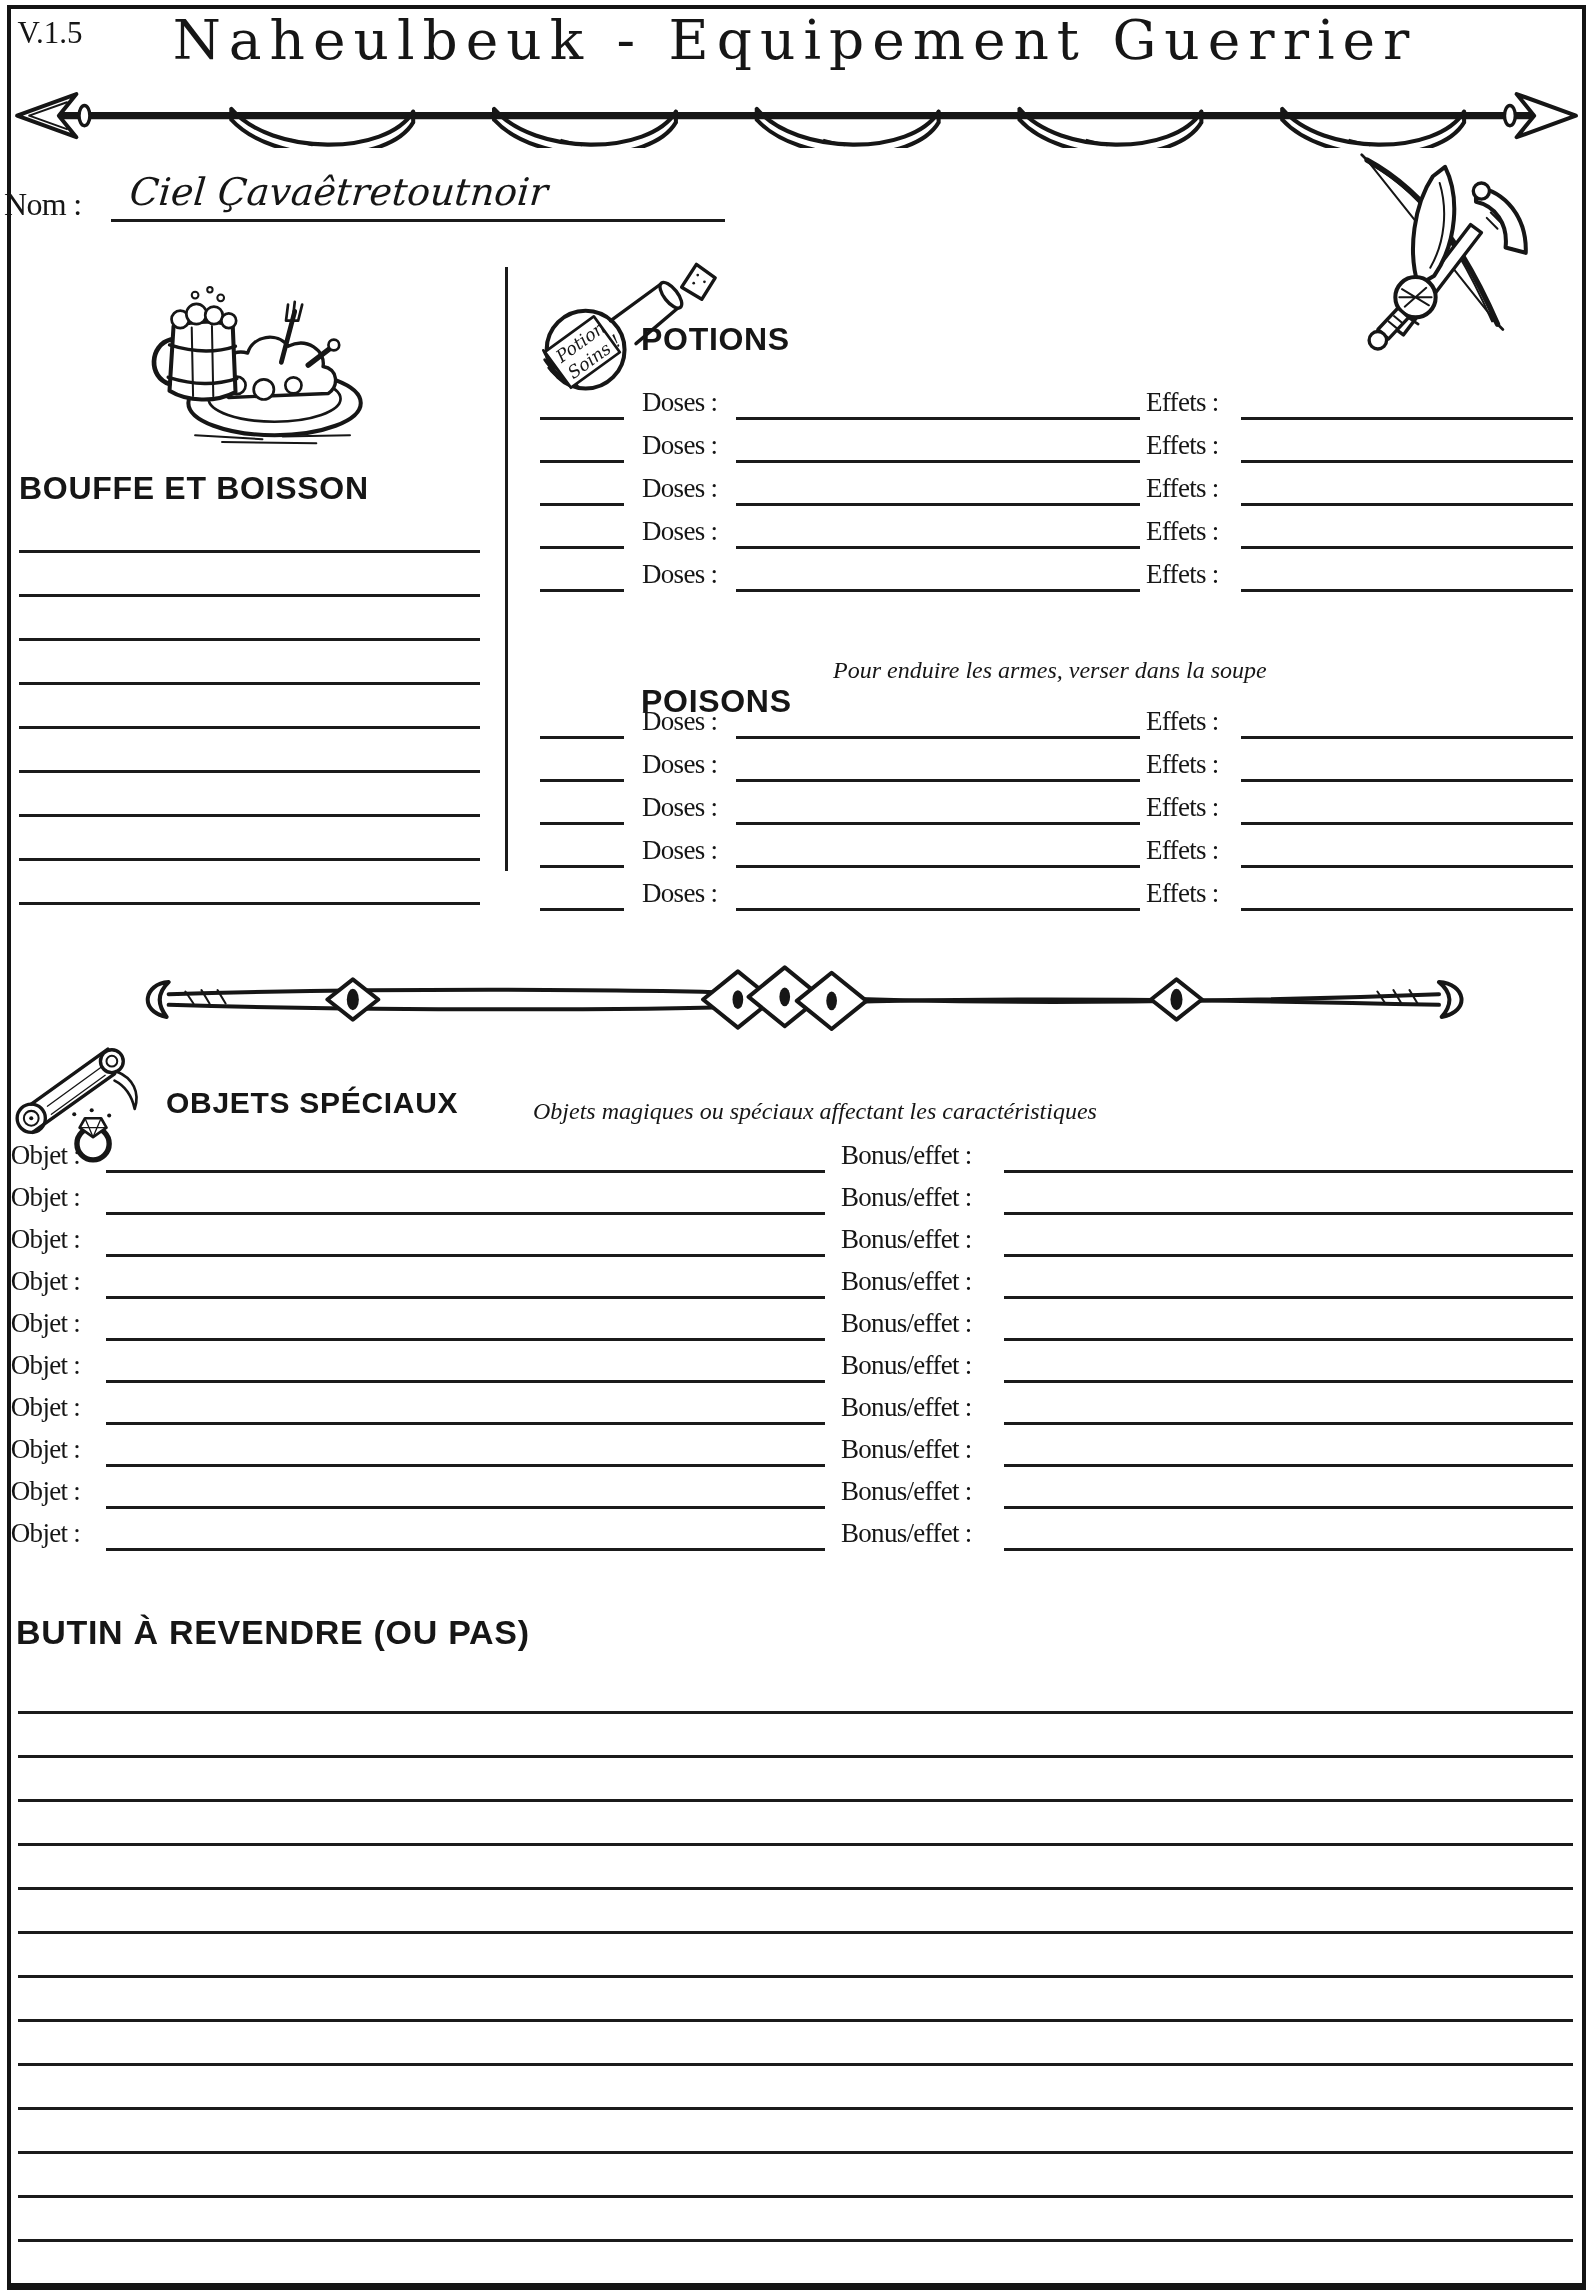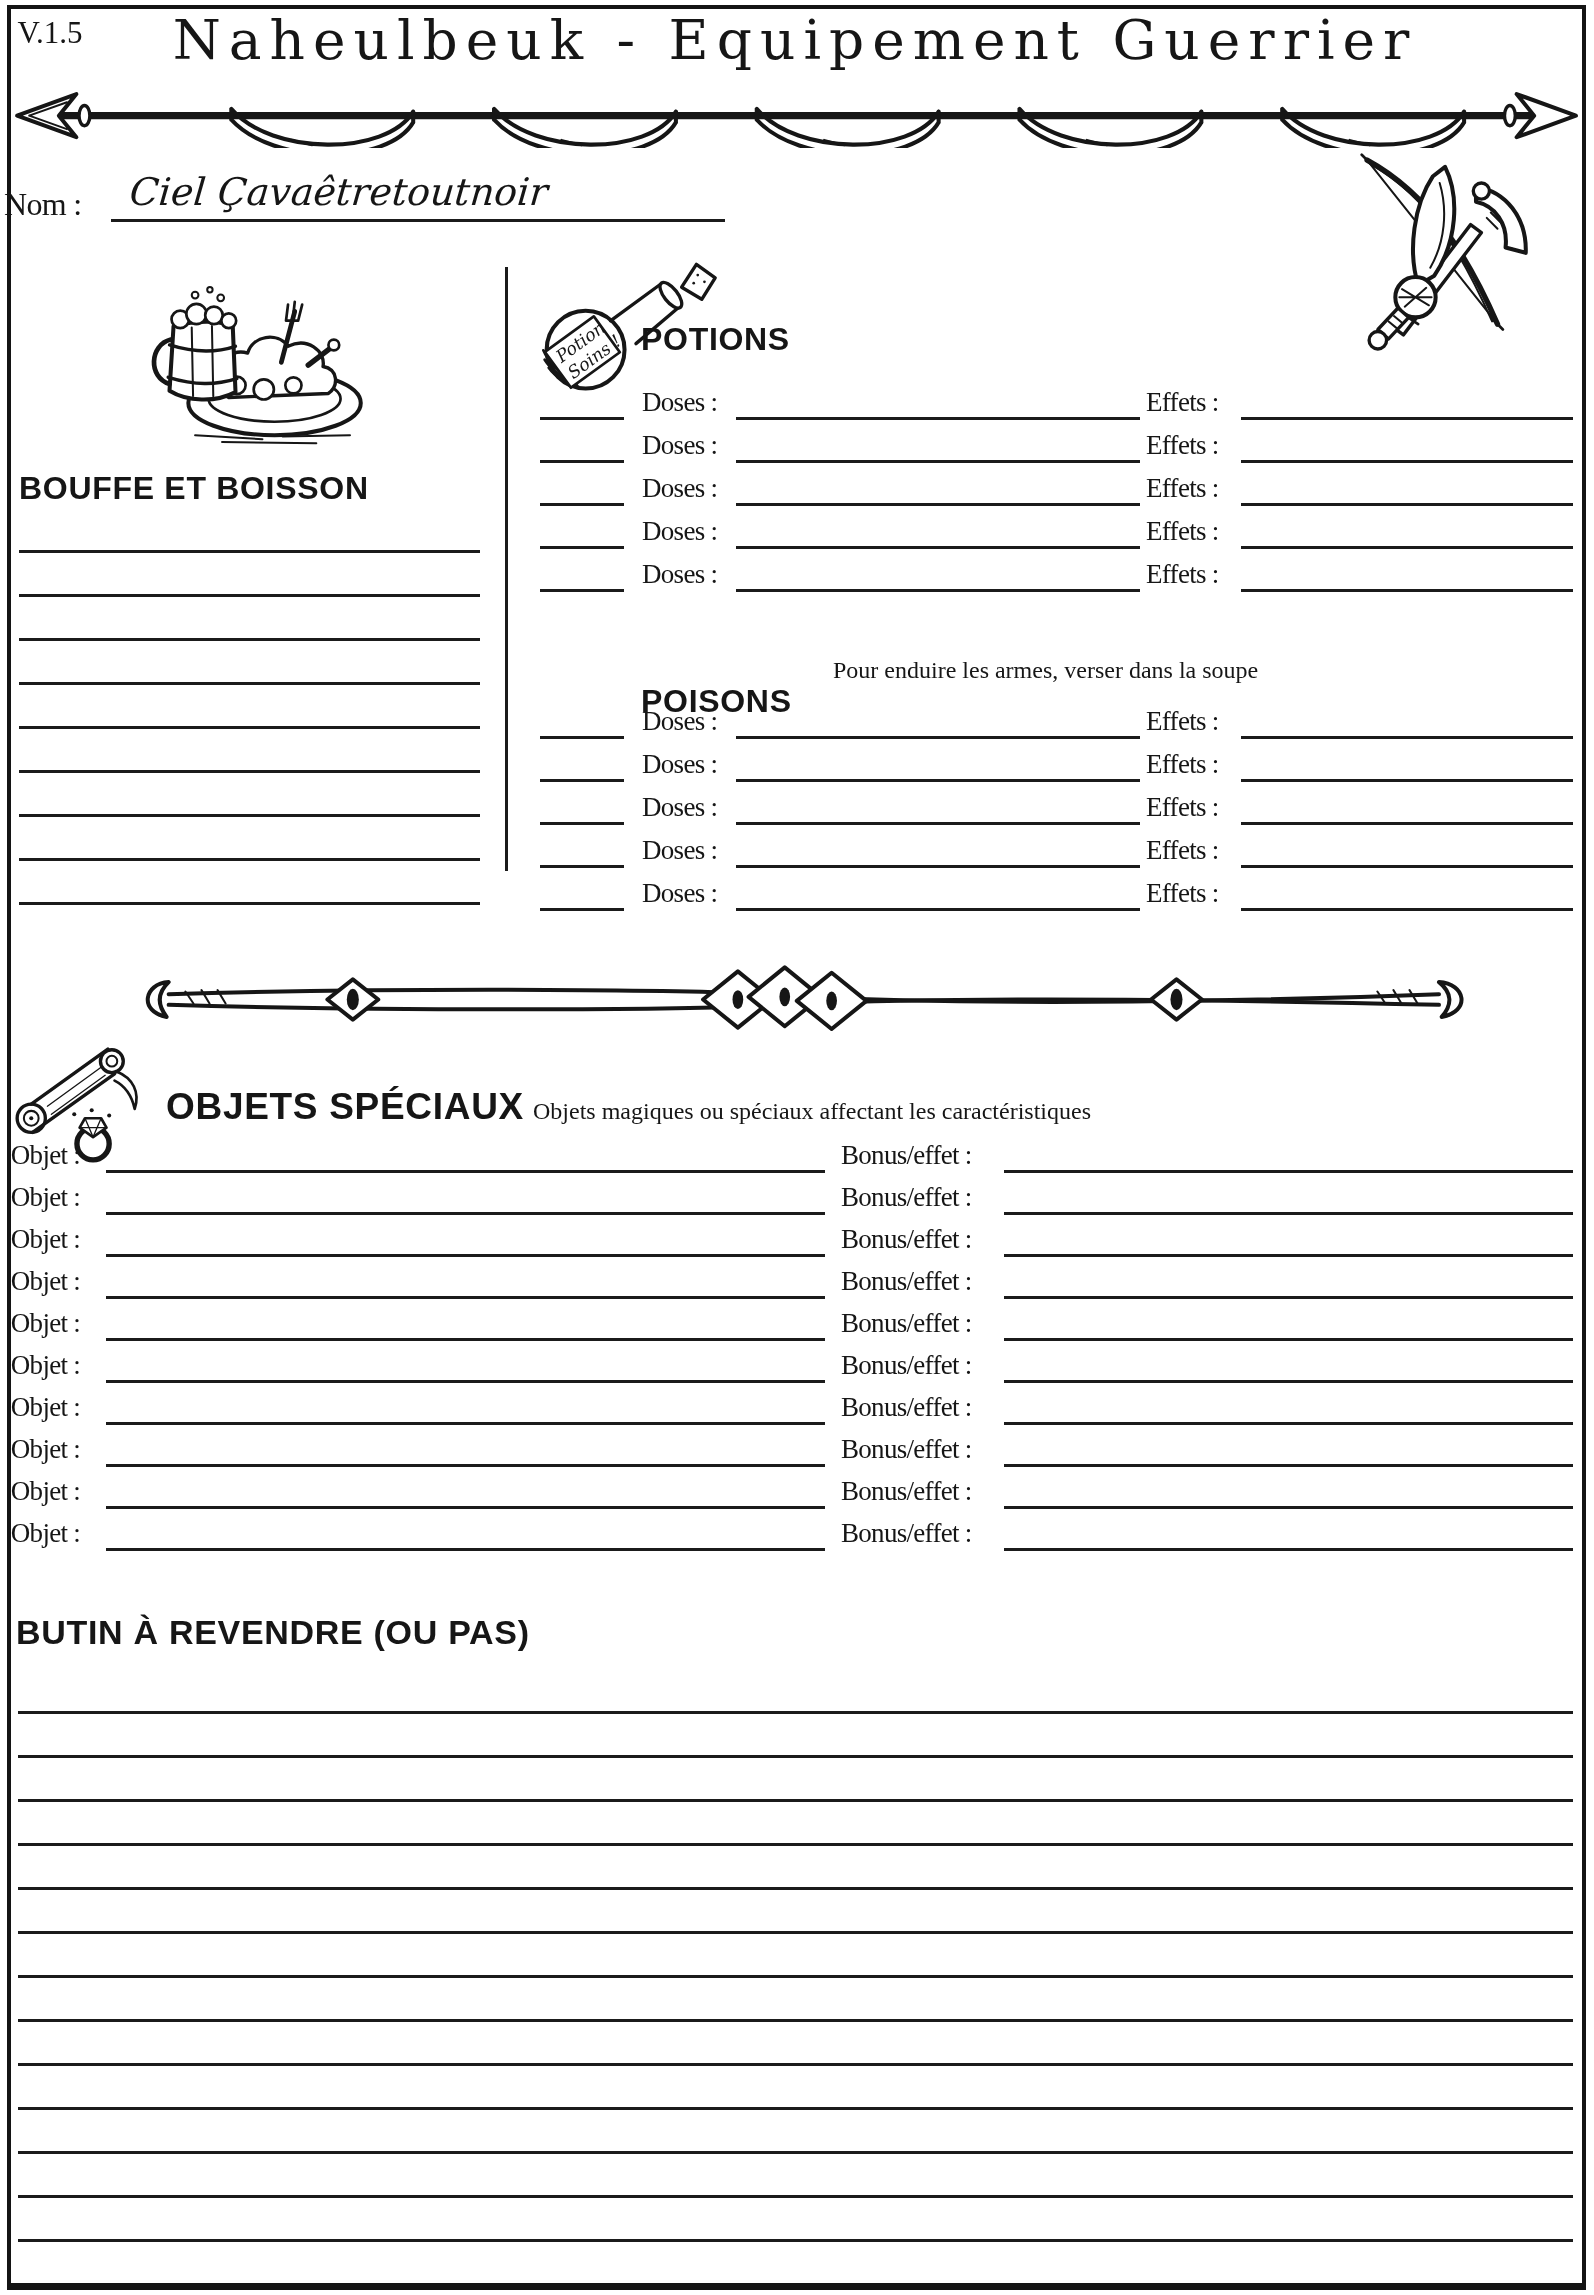--- a/index.html
+++ b/index.html
@@ -6,21 +6,21 @@
   .sheet{position:relative;width:1594px;height:2295px;background:#fff;color:#161616;
          font-family:"Liberation Serif",serif;overflow:hidden;}
   .abs{position:absolute;}
   .frame{position:absolute;left:6.7px;top:5.4px;width:1579px;height:2285px;
          border:4.7px solid #141414;border-bottom-width:7.4px;box-sizing:border-box;pointer-events:none;}
   .version{font-family:"Liberation Serif",serif;font-size:31px;white-space:nowrap;}
   .title{font-family:"DejaVu Serif",serif;font-size:55px;letter-spacing:8px;white-space:nowrap;
          text-align:center;}
   .heading{font-family:"Liberation Sans",sans-serif;font-weight:bold;font-size:32px;
            letter-spacing:0.7px;white-space:nowrap;}
-  .note{font-family:"Liberation Serif",serif;font-size:24px;white-space:nowrap;}
+  .note{font-family:"Liberation Serif",serif;font-style:italic;font-size:24px;white-space:nowrap;}
   .lbl{font-family:"Liberation Serif",serif;font-size:27px;letter-spacing:-0.7px;white-space:nowrap;}
   .script{font-family:"DejaVu Serif",serif;font-style:italic;font-size:38px;white-space:nowrap;
           transform:skewX(-5deg);transform-origin:left bottom;}
   .line{background:#1b1b1b;}
   .vdiv{position:absolute;left:505px;top:267px;width:3.4px;height:604px;background:#1b1b1b;}
 
   .rowgroup{position:absolute;left:0;width:1352px;}
   #potions-rows{top:377px;}
   #poisons-rows{top:696px;}
   #objets-rows{top:1131px;}
@@ -291,21 +291,21 @@
       <path class="ink" style="stroke-width:2" d="M60,100 L140,42 M66,112 L146,54"></path>
       <circle class="ink" style="stroke-width:8" cx="128" cy="156" r="24"></circle>
       <path class="inkfill" style="stroke-width:4" d="M116,118 L140,118 L148,132 L128,146 L108,132 Z"></path>
       <path class="ink" style="stroke-width:2" d="M116,118 L128,146 M140,118 L128,146 M108,132 L148,132"></path>
       <circle class="solid" cx="100" cy="112" r="3"></circle>
         <circle class="solid" cx="152" cy="114" r="3"></circle>
         <circle class="solid" cx="126" cy="106" r="3"></circle>
     </svg>
   </div>
 
-  <div class="abs heading" style="left:166px;top:1086px;font-size:37px;">OBJETS SPÉCIAUX</div>
+  <div class="abs heading" style="left:166px;top:1086px;font-size:30px;">OBJETS SPÉCIAUX</div>
   <div class="abs note" style="left:533px;top:1098px;">Objets magiques ou spéciaux affectant les caractéristiques</div>
   <div class="rowgroup" id="objets-rows">
   <div class="objet-row">
     <span class="lbl lbl-objet">Objet :</span>
     <span class="seg o-seg-a"></span>
     <span class="lbl lbl-bonus">Bonus/effet :</span>
     <span class="seg o-seg-b"></span>
   </div>
 
   <div class="objet-row">

